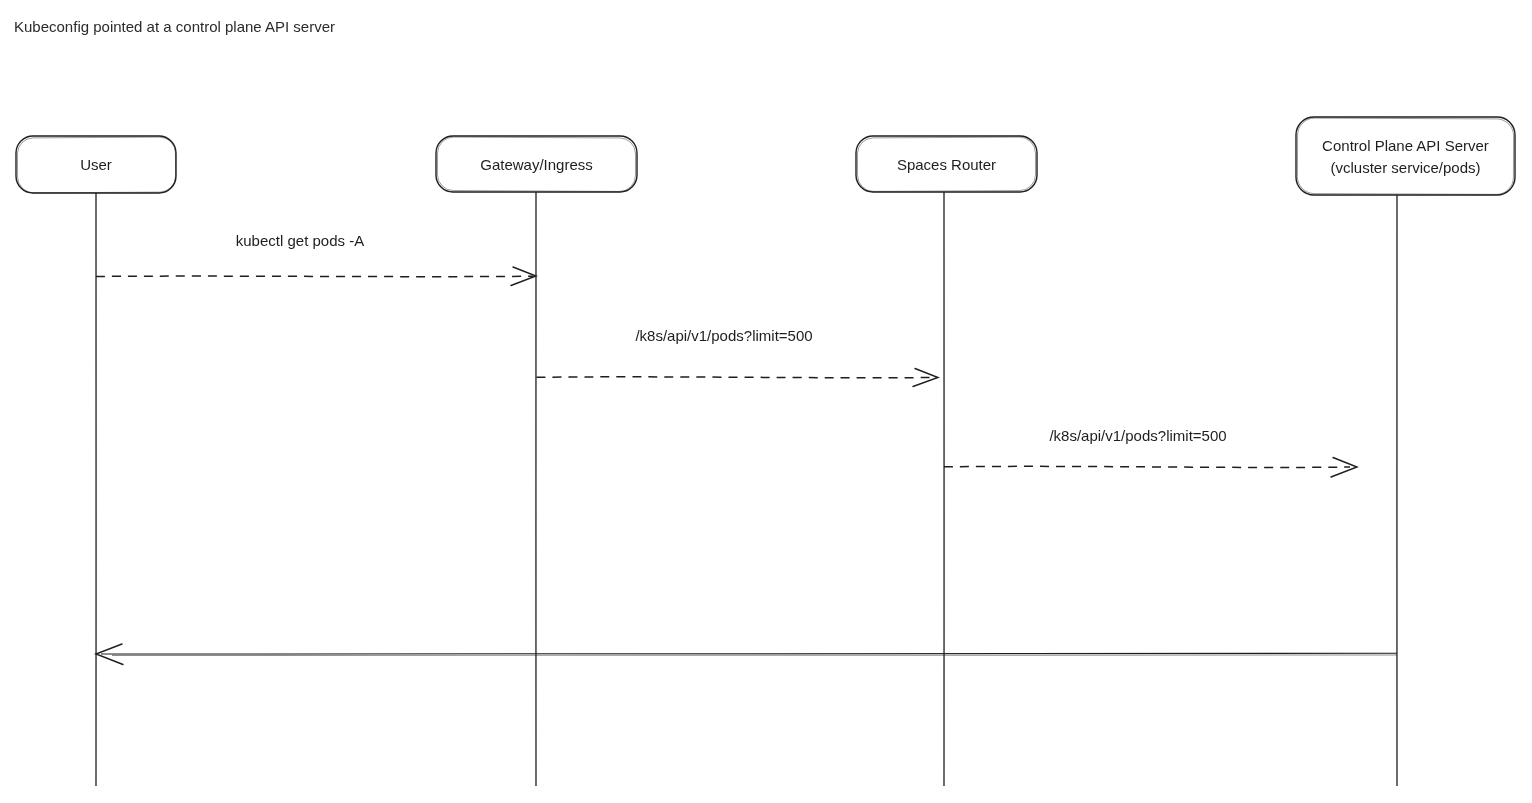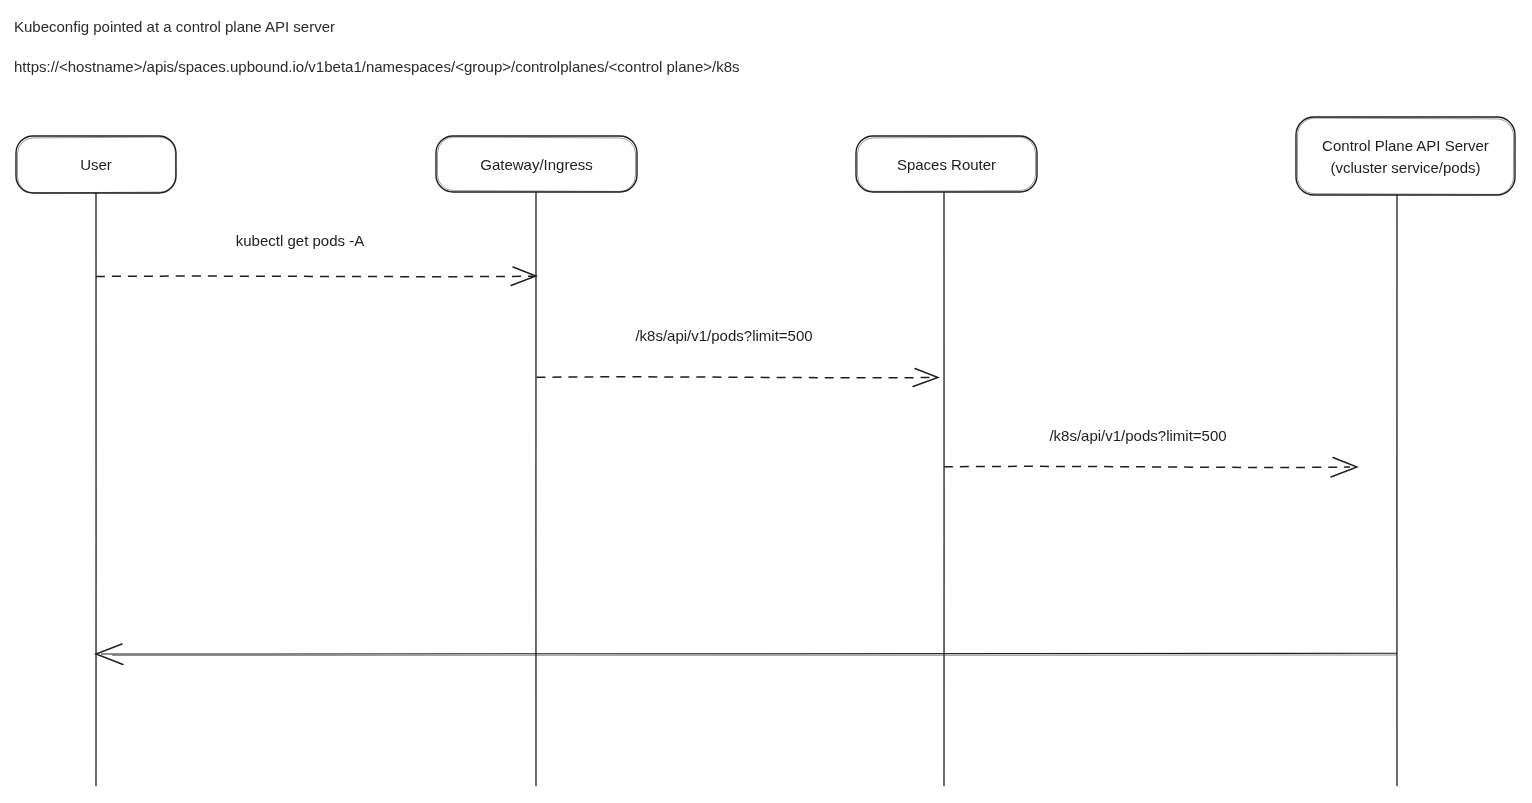--- a/index.html
+++ b/index.html
@@ -67,21 +67,20 @@
     fill: none;
     stroke-linecap: round;
   }
 </style>
 </head>
 <body>
 
 <div class="canvas">
 
   <div class="hdr" id="hdr-line1">Kubeconfig pointed at a control plane API server</div>
-  <div class="hdr" id="hdr-line2">https://&lt;hostname&gt;/apis/spaces.upbound.io/v1beta1/namespaces/&lt;group&gt;/controlplanes/&lt;control plane&gt;/k8s</div>
 
   <svg width="1532" height="803" viewBox="0 0 1532 803">
 
     <g>
       <path class="lifeline" d="M96 193 C 95.5 350, 96.5 600, 96 786"></path>
       <path class="lifeline" d="M536 192 C 536.5 350, 535.5 600, 536 786"></path>
       <path class="lifeline" d="M944 192 C 943.5 350, 944.5 600, 944 786"></path>
       <path class="lifeline" d="M1397 195 C 1397.5 350, 1396.5 600, 1397 786"></path>
     </g>
 

